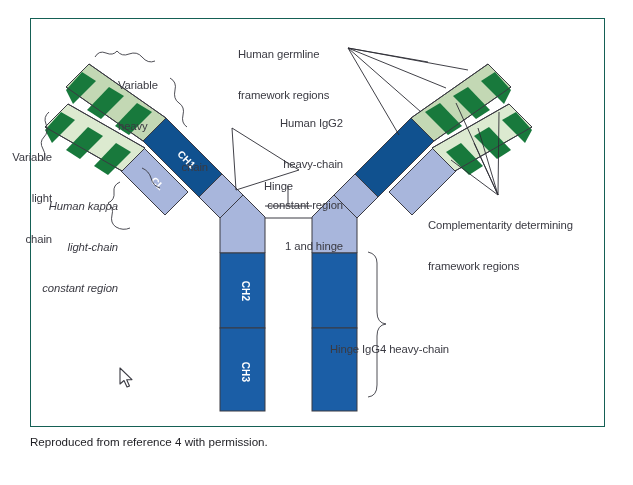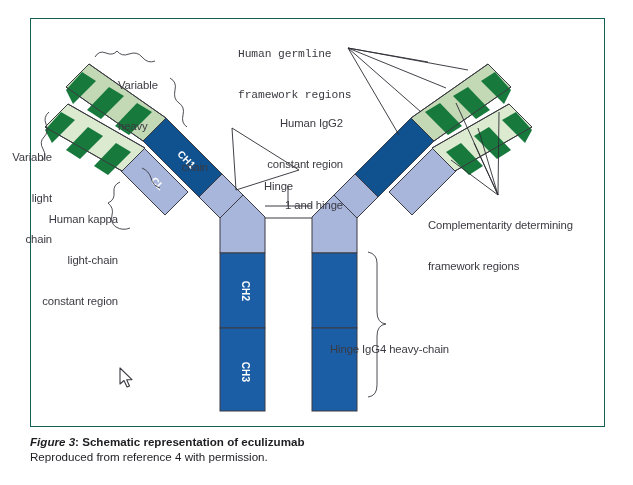--- a/index.html
+++ b/index.html
@@ -176,52 +176,50 @@
     <div style="text-align:left;">heavy</div>
     <div style="text-align:right;">chain</div>
   </div>
 
   <div class="lbl r" style="left:-6px;top:124px;width:58px;">
     <div>Variable</div>
     <div>light</div>
     <div>chain</div>
   </div>
 
-  <div class="lbl r" style="left:14px;top:186px;width:104px;">
+  <div class="lbl r" style="left:14px;top:173px;width:104px;font-style:italic;">
     <div>Human kappa</div>
     <div>light-chain</div>
     <div>constant region</div>
   </div>
 
-  <div class="lbl" style="left:238px;top:21px;width:120px;font-family:Liberation Mono, monospace;">
+  <div class="lbl" style="left:238px;top:21px;width:120px;">
     <div>Human germline</div>
     <div>framework regions</div>
   </div>
 
   <div class="lbl" style="left:238px;top:90px;width:105px;text-align:right;">
     <div>Human IgG2</div>
+    <div>heavy-chain</div>
     <div>constant region</div>
     <div>1 and hinge</div>
   </div>
 
   <div class="lbl c" style="left:264px;top:180px;width:48px;">Hinge</div>
 
   <div class="lbl" style="left:428px;top:192px;width:170px;">
     <div>Complementarity determining</div>
     <div>framework regions</div>
   </div>
 
   <div class="lbl" style="left:330px;top:316px;width:160px;">
     <div>Hinge IgG4 heavy-chain</div>
   </div>
 
   <svg id="cursor" viewBox="0 0 16 22">
     <polygon points="1,1 1,17 5,13.5 8,20 10.5,19 7.7,12.7 13,12.6" fill="#ffffff" stroke="#3a3a42" stroke-width="1.1" stroke-linejoin="round"></polygon>
   </svg>
 
   <div id="caption">
-    <div class="cap-line1">
-      <span class="cap-fig">Figure 3</span><span>: Schematic representation of eculizumab</span>
-    </div>
     <div class="cap-line2">Reproduced from reference 4 with permission.</div>
   </div>
 
 </div>
 
 </body></html>

